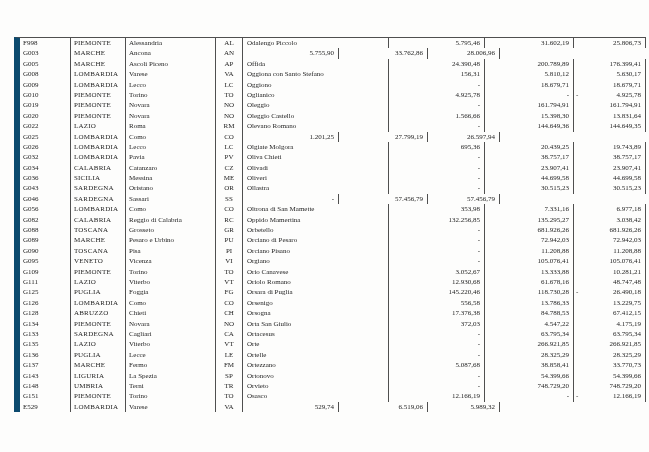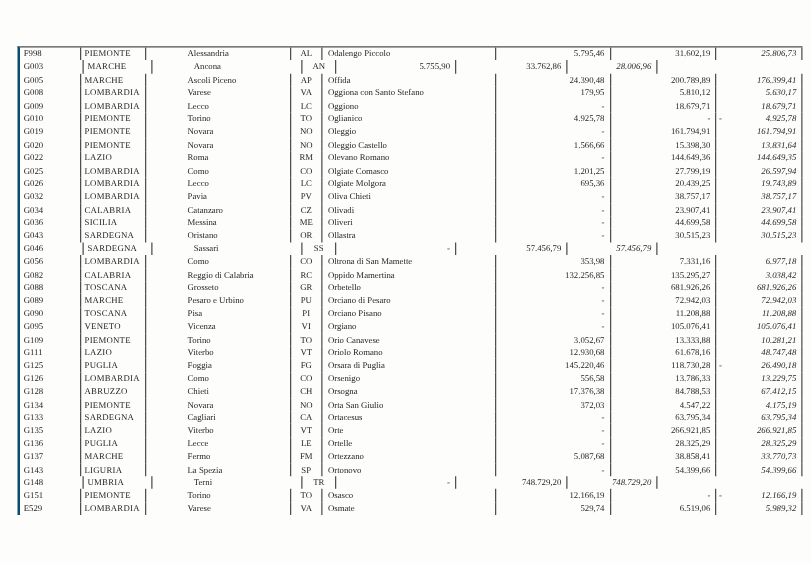--- a/index.html
+++ b/index.html
@@ -10,45 +10,45 @@
     font-family:"Liberation Serif", serif;
     color:#1e1e1e;
     overflow:hidden;
   }
   .page { position:absolute; inset:0; }
   .table {
     position:absolute;
     left:14px; top:37px;
     width:626px;
     border-top:1px solid #4f4f4f;
-    border-left:2px solid #0c4a6e;
+    border-left:6px solid #0c4a6e;
   }
   .row {
     display:flex;
     height:10.4px;
     align-items:center;
   }
   .c {
     box-sizing:border-box;
     height:100%;
     border-right:1px solid #4f4f4f;
     font-size:7px;
     line-height:10.4px;
     white-space:nowrap;
     overflow:hidden;
   }
   .code     { width:51px;  padding-left:3px; }
   .region   { width:55px;  padding-left:3px; letter-spacing:0.2px; }
-  .province { width:90px;  padding-left:3px;margin-left:30px; }
+  .province { width:90px;  padding-left:3px; }
   .abbr     { width:27px;  text-align:center; }
   .name     { width:146px; padding-left:4px; }
   .num      { text-align:right; padding-right:4px; }
   .a1       { width:96px; }
   .a2       { width:89px; }
-  .a3       { width:72px; display:flex; padding-left:2px;font-style:italic; }
+  .a3       { width:72px; display:flex; padding-left:2px; }
   .a3 .minus{ flex:0 0 auto; }
   .a3 .val  { margin-left:auto; }
 </style>
 </head>
 <body>
 
 <div class="page">
   <div class="table" id="table">
   <div class="row">
     <div class="c code">F998</div>
@@ -90,21 +90,21 @@
       <span class="val">176.399,41</span>
     </div>
   </div>
 
   <div class="row">
     <div class="c code">G008</div>
     <div class="c region">LOMBARDIA</div>
     <div class="c province">Varese</div>
     <div class="c abbr">VA</div>
     <div class="c name">Oggiona con Santo Stefano</div>
-    <div class="c num a1">179,95</div>
+    <div class="c num a1">156,31</div>
     <div class="c num a2">5.810,12</div>
     <div class="c num a3">
       <span class="minus"></span>
       <span class="val">5.630,17</span>
     </div>
   </div>
 
   <div class="row">
     <div class="c code">G009</div>
     <div class="c region">LOMBARDIA</div>
@@ -173,21 +173,20 @@
       <span class="minus"></span>
       <span class="val">144.649,35</span>
     </div>
   </div>
 
   <div class="row">
     <div class="c code">G025</div>
     <div class="c region">LOMBARDIA</div>
     <div class="c province">Como</div>
     <div class="c abbr">CO</div>
-    <div class="c name">Olgiate Comasco</div>
     <div class="c num a1">1.201,25</div>
     <div class="c num a2">27.799,19</div>
     <div class="c num a3">
       <span class="minus"></span>
       <span class="val">26.597,94</span>
     </div>
   </div>
 
   <div class="row">
     <div class="c code">G026</div>
@@ -508,20 +507,21 @@
       <span class="minus"></span>
       <span class="val">54.399,66</span>
     </div>
   </div>
 
   <div class="row">
     <div class="c code">G148</div>
     <div class="c region">UMBRIA</div>
     <div class="c province">Terni</div>
     <div class="c abbr">TR</div>
+    <div class="c name">Orvieto</div>
     <div class="c num a1">-</div>
     <div class="c num a2">748.729,20</div>
     <div class="c num a3">
       <span class="minus"></span>
       <span class="val">748.729,20</span>
     </div>
   </div>
 
   <div class="row">
     <div class="c code">G151</div>
@@ -535,21 +535,20 @@
       <span class="minus">-</span>
       <span class="val">12.166,19</span>
     </div>
   </div>
 
   <div class="row">
     <div class="c code">E529</div>
     <div class="c region">LOMBARDIA</div>
     <div class="c province">Varese</div>
     <div class="c abbr">VA</div>
-    <div class="c name">Osmate</div>
     <div class="c num a1">529,74</div>
     <div class="c num a2">6.519,06</div>
     <div class="c num a3">
       <span class="minus"></span>
       <span class="val">5.989,32</span>
     </div>
   </div>
 </div>
 </div>
 

